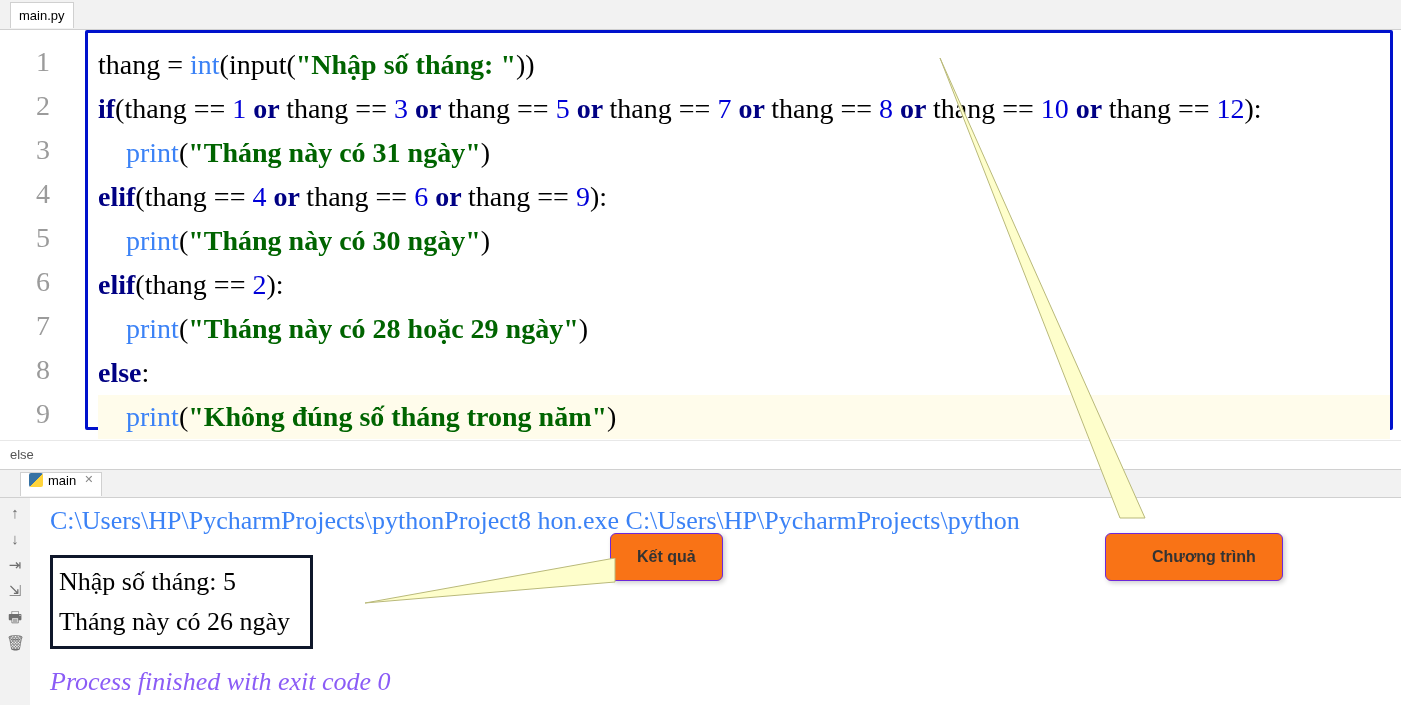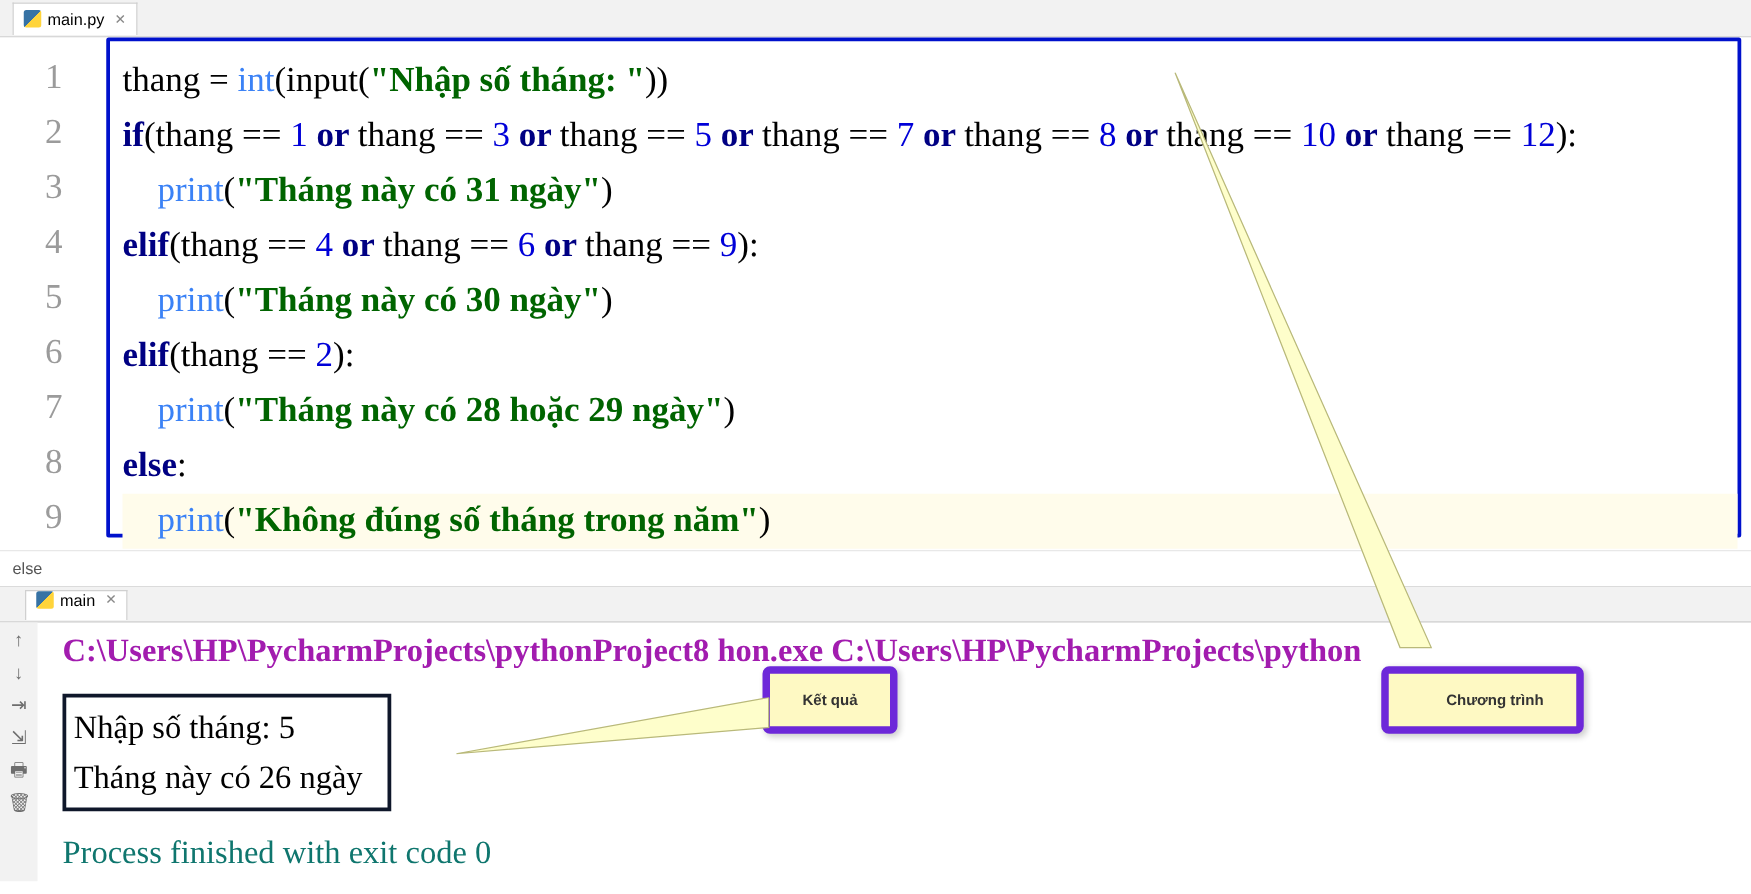--- a/index.html
+++ b/index.html
@@ -29,20 +29,21 @@
   .tab {
     background: #fff;
     border: 1px solid #d0d0d0;
     border-bottom: none;
     height: 26px;
     display: flex;
     align-items: center;
     padding: 0 8px;
     font-size: 13px;
     gap: 5px;
+    flex-direction: column;
   }
   .py-icon {
     width: 14px; height: 14px;
     display: inline-block;
     background: linear-gradient(135deg,#3672a4 50%,#ffd43b 50%);
     border-radius: 2px;
   }
   .tab-close { color: #888; font-size: 11px; margin-left: 3px; }
   .editor-body {
     display: flex;
@@ -135,36 +136,36 @@
     cursor: pointer;
   }
   .console {
     flex: 1;
     padding: 8px 0 8px 20px;
     font-family: "Times New Roman", serif;
     font-size: 26px;
     color: #000;
     position: relative;
   }
-  .cmd-line { color: #a21caf; white-space: nowrap; font-weight: bold; }
+  .cmd-line { color: #3b82f6; white-space: nowrap; }
   .result-box {
     border: 3px solid #0f172a;
     display: inline-block;
     padding: 4px 20px 4px 6px;
     margin-top: 19px;
     line-height: 40px;
   }
-  .exit-line { color: #0f766e; margin-top: 18px; }
+  .exit-line { color: #8b5cf6; margin-top: 18px; font-style: italic; }
   .callout {
     position: absolute;
-    background: #fef9c3;
-    border: 6px solid #6d28d9;
+    background: #f97316;
+    border: 1px solid #6d28d9;
     padding: 14px 26px;
     font-family: "Segoe UI", Arial, sans-serif;
-    font-size: 12px;
+    font-size: 16px;
     font-weight: bold;
     color: #333;
     border-radius: 6px;
     box-shadow: 2px 2px 5px rgba(0,0,0,0.2);
   }
   .callout-result { top: 35px; left: 580px; }
   .callout-program { top: 35px; left: 1075px; padding-left: 46px; }
   svg.pointer { position: absolute; pointer-events: none; }
 </style>
 </head>

